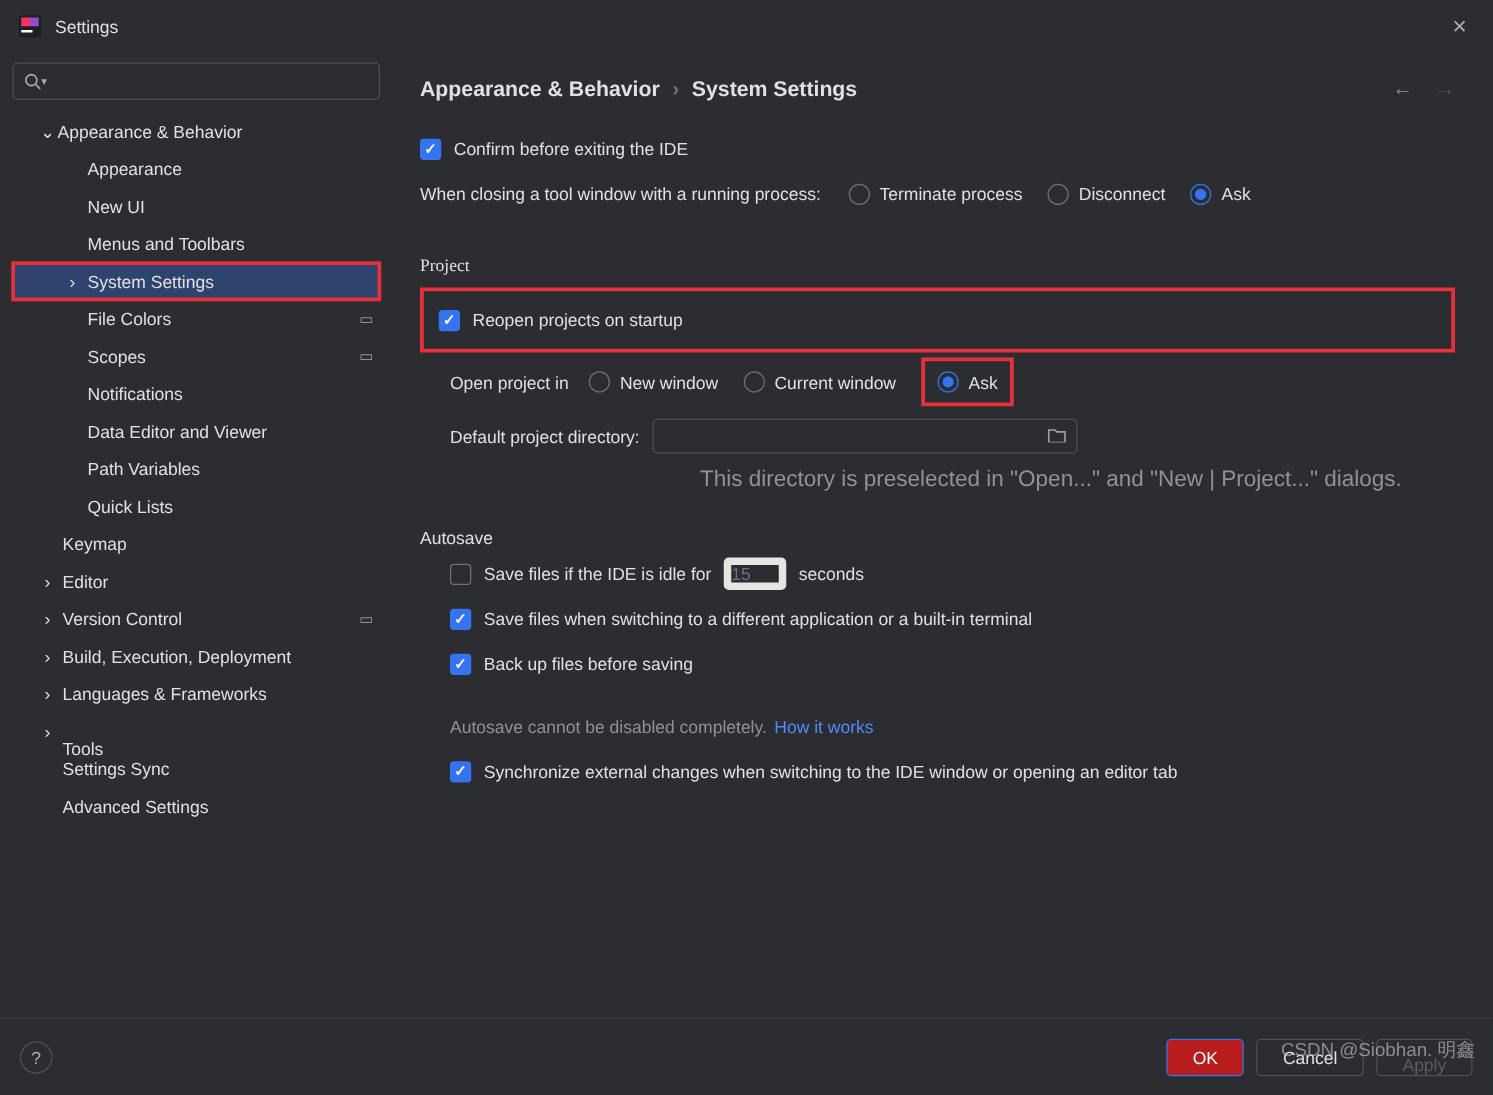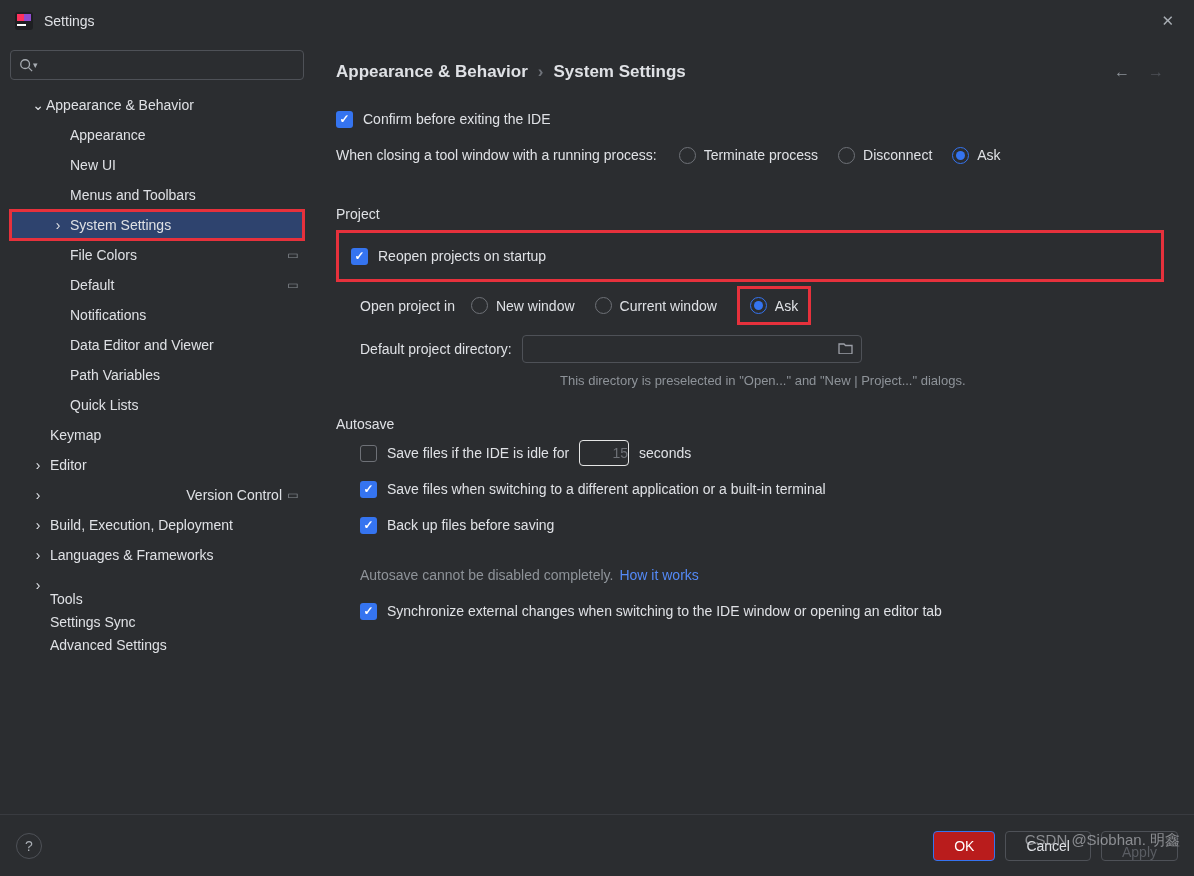--- a/index.html
+++ b/index.html
@@ -92,25 +92,25 @@
 .radio-opt { display: flex; align-items: center; gap: 8px; }
 .red-box2 { border: 3px solid #e6313c; padding: 8px 10px; display: inline-flex; align-items:center; gap:8px;}
 .indent { margin-left: 24px; }
 .dir-input {
   flex: 1; max-width: 340px; height: 28px;
   border: 1px solid #4e5157; border-radius: 4px;
   background: #2b2d30; display: flex; align-items: center;
   justify-content: flex-end; padding: 0 8px;
 }
 .folder-icon { color: #9da0a8; }
-.hint { color: #8e9399; font-size: 13px; margin-left: 224px; margin-bottom: 14px;}
+.hint { color: #8e9399; font-size: 18px; margin-left: 224px; margin-bottom: 14px;}
 .idle-input {
-  width: 50px; height: 26px; border: 1px solid #e5e5e5;
+  width: 50px; height: 26px; border: 6px solid #e5e5e5;
   border-radius: 4px; background: #2b2d30; color: #6e7177;
-  text-align: right; font-size: 14px;
+  text-align: left; font-size: 14px;
 }
 .link { color: #548af7; }
 .muted { color: #8e9399; }
 .footer {
   position: absolute; bottom: 0; left: 0; right: 0;
   height: 62px; border-top: 1px solid #393b40;
   display: flex; align-items: center; padding: 0 16px; gap: 10px;
   background: #2b2d30;
 }
 .help-btn {
@@ -177,21 +177,21 @@
         <div class="tree-item level2 expandable selected">
             <span class="chev">›</span>
             <span class="lbl" style="margin-left:4px;">System Settings</span>
           </div>
       </div>
       <div class="tree-item level2">
           <span class="lbl">File Colors</span>
           <span class="ind">▭</span>
         </div>
       <div class="tree-item level2">
-          <span class="lbl">Default</span>
+          <span class="lbl">Scopes</span>
           <span class="ind">▭</span>
         </div>
       <div class="tree-item level2">
           <span class="lbl">Notifications</span>
         </div>
       <div class="tree-item level2">
           <span class="lbl">Data Editor and Viewer</span>
         </div>
       <div class="tree-item level2">
           <span class="lbl">Path Variables</span>
@@ -201,36 +201,36 @@
         </div>
       <div class="tree-item top" style="padding-left:40px;">
           <span class="lbl">Keymap</span>
         </div>
       <div class="tree-item top expandable">
           <span class="chev">›</span>
           <span class="lbl" style="margin-left:4px;">Editor</span>
         </div>
       <div class="tree-item top expandable">
           <span class="chev">›</span>
-          <span class="lbl" style="margin-left:4px;text-align:right;">Version Control</span>
+          <span class="lbl" style="margin-left:4px;">Version Control</span>
           <span class="ind">▭</span>
         </div>
       <div class="tree-item top expandable">
           <span class="chev">›</span>
           <span class="lbl" style="margin-left:4px;">Build, Execution, Deployment</span>
         </div>
       <div class="tree-item top expandable">
           <span class="chev">›</span>
           <span class="lbl" style="margin-left:4px;">Languages &amp; Frameworks</span>
         </div>
       <div class="tree-item top expandable">
           <span class="chev">›</span>
           <span class="lbl" style="margin-left:4px;margin-top:28px;">Tools</span>
         </div>
-      <div class="tree-item top" style="padding-left:40px;align-items:flex-end;">
+      <div class="tree-item top" style="padding-left:40px;">
           <span class="lbl">Settings Sync</span>
         </div>
       <div class="tree-item top" style="padding-left:40px;">
           <span class="lbl">Advanced Settings</span>
         </div>
     </div>
   </div>
 
   <div class="content">
     <div class="breadcrumb-row">
@@ -260,21 +260,21 @@
             <span class="radio"></span>
             <span>Disconnect</span>
           </div>
         <div class="radio-opt">
             <span class="radio checked"></span>
             <span>Ask</span>
           </div>
       </div>
     </div>
 
-    <div class="section-header" style="margin-top:28px;">Project</div>
+    <div class="section-header" style="margin-top:28px;font-family:Liberation Serif, serif;">Project</div>
     <div class="project-box">
       <div class="row" style="margin-bottom:4px;">
         <span class="cb checked"></span>
         <span>Reopen projects on startup</span>
       </div>
     </div>
     <div class="row indent">
       <span>Open project in</span>
       <div class="radio-group" style="margin-left:6px;">
         <div class="radio-opt">

